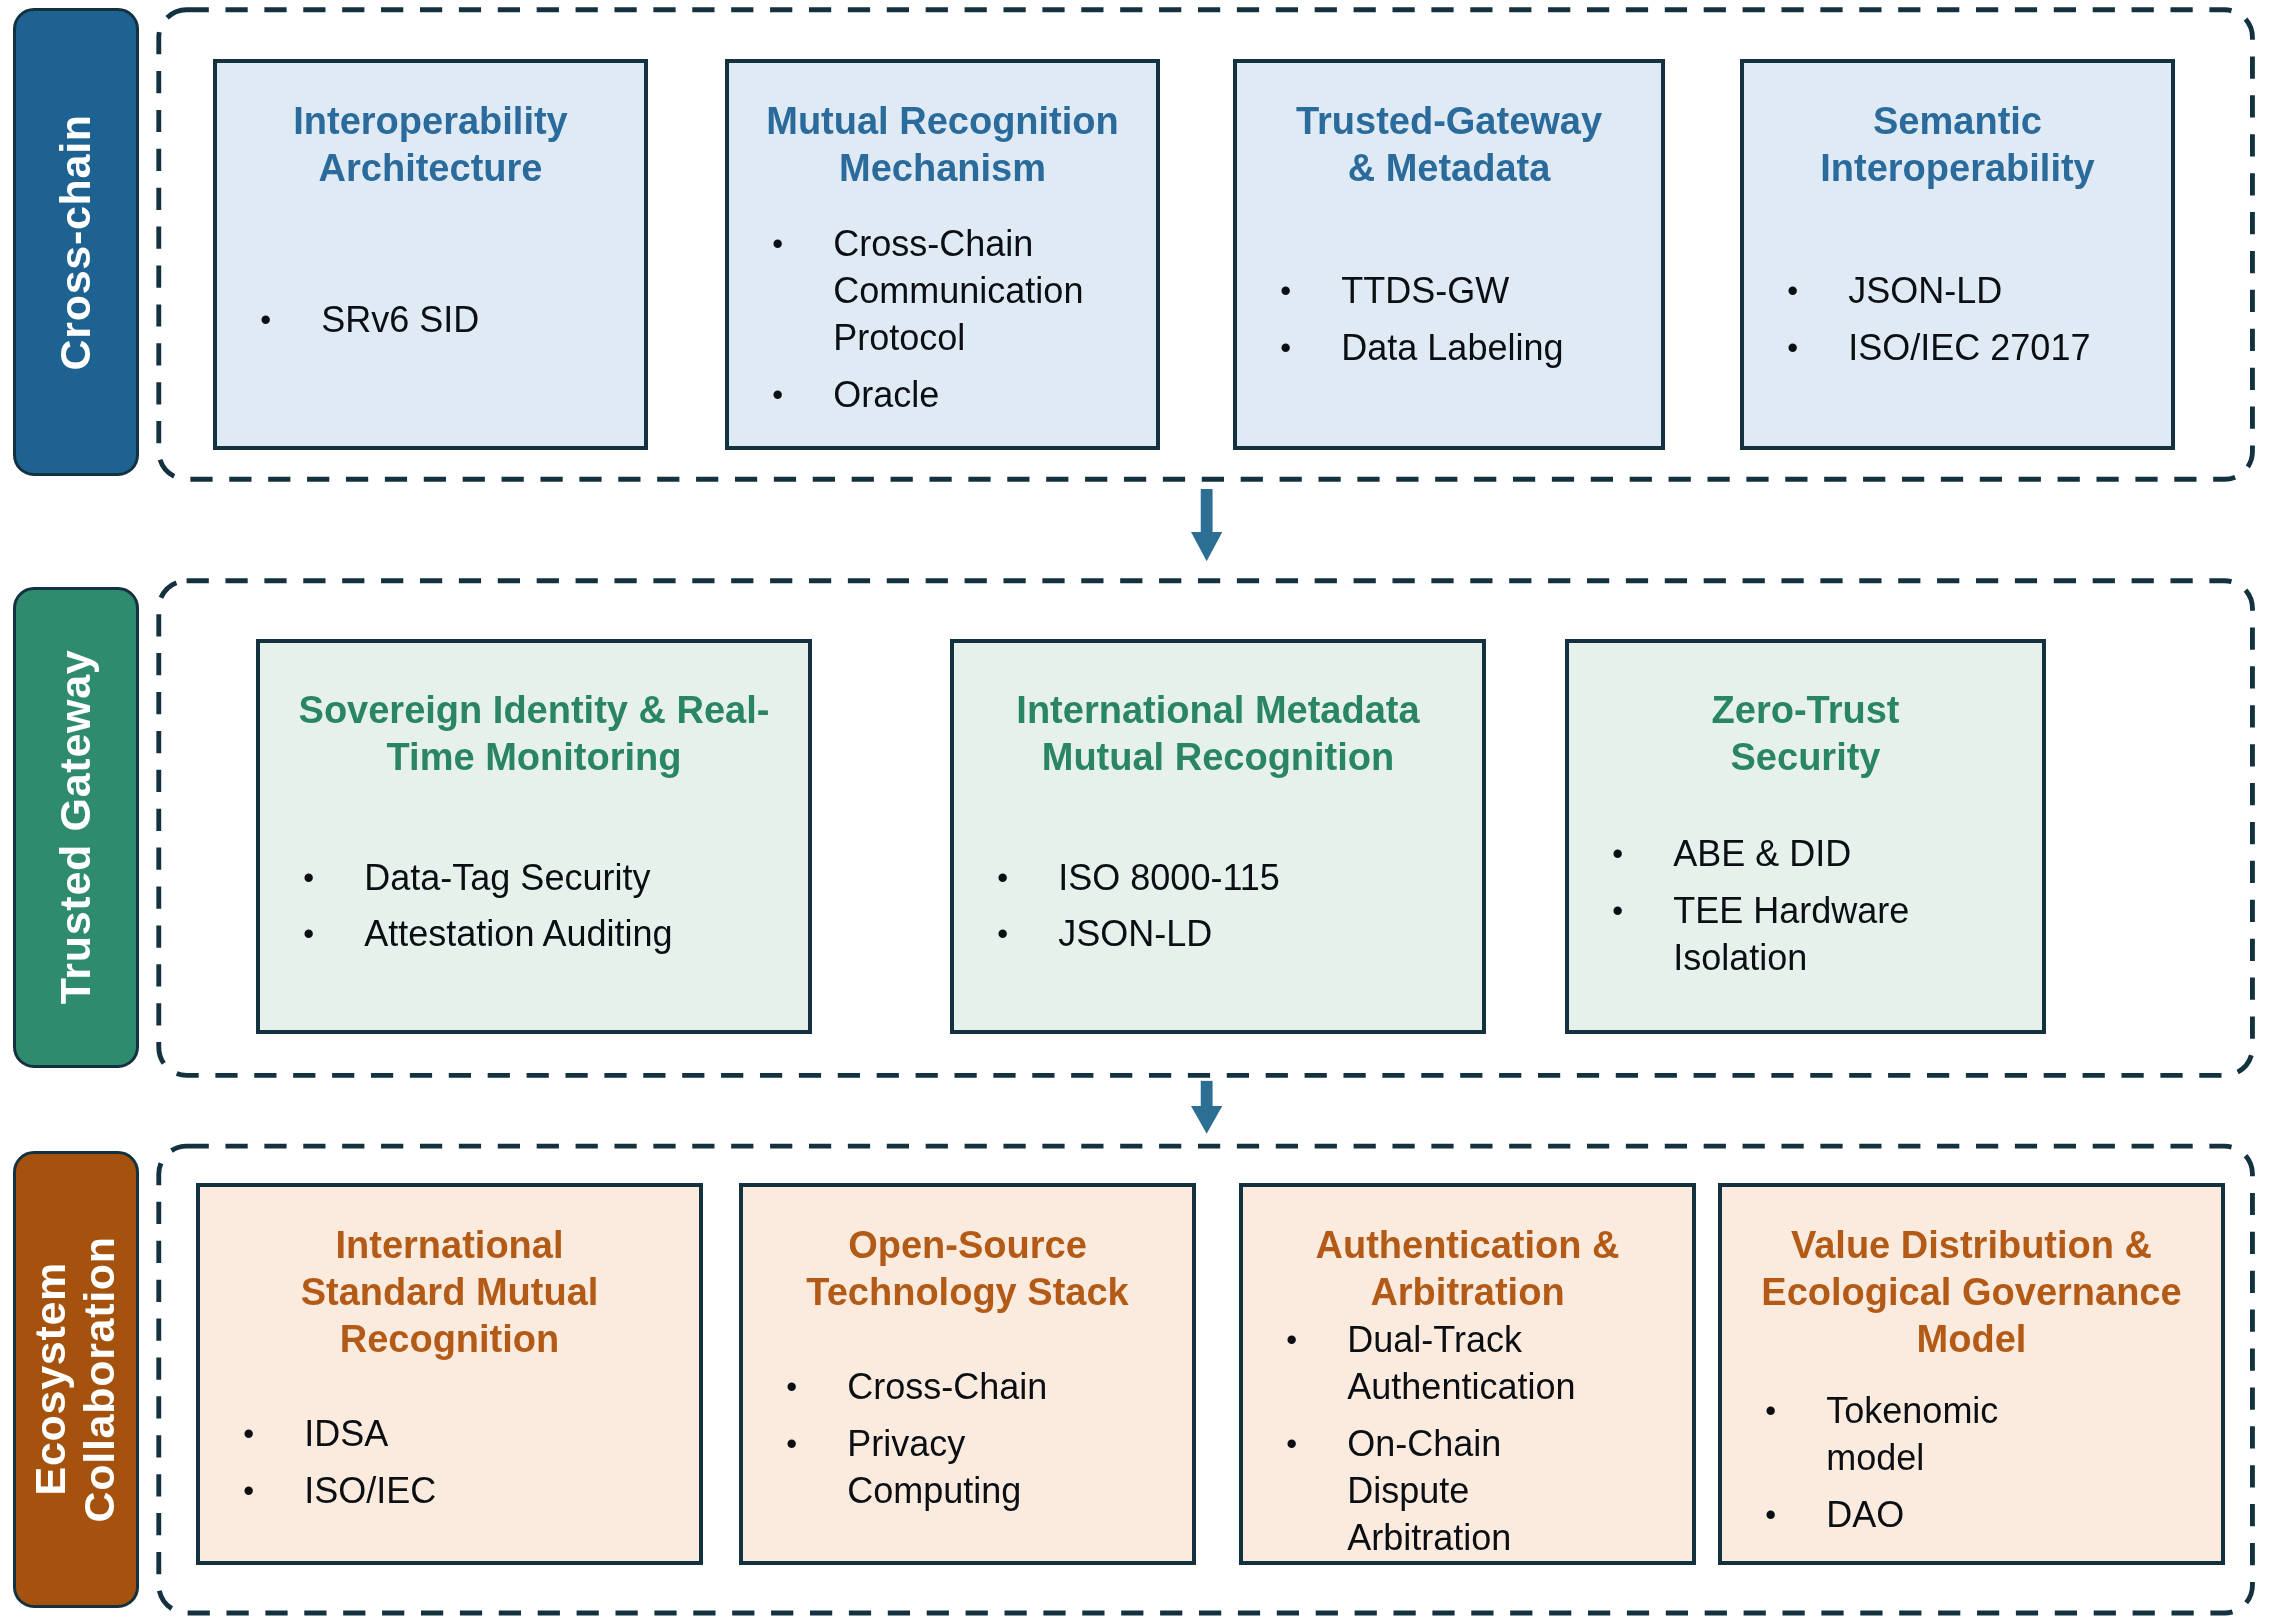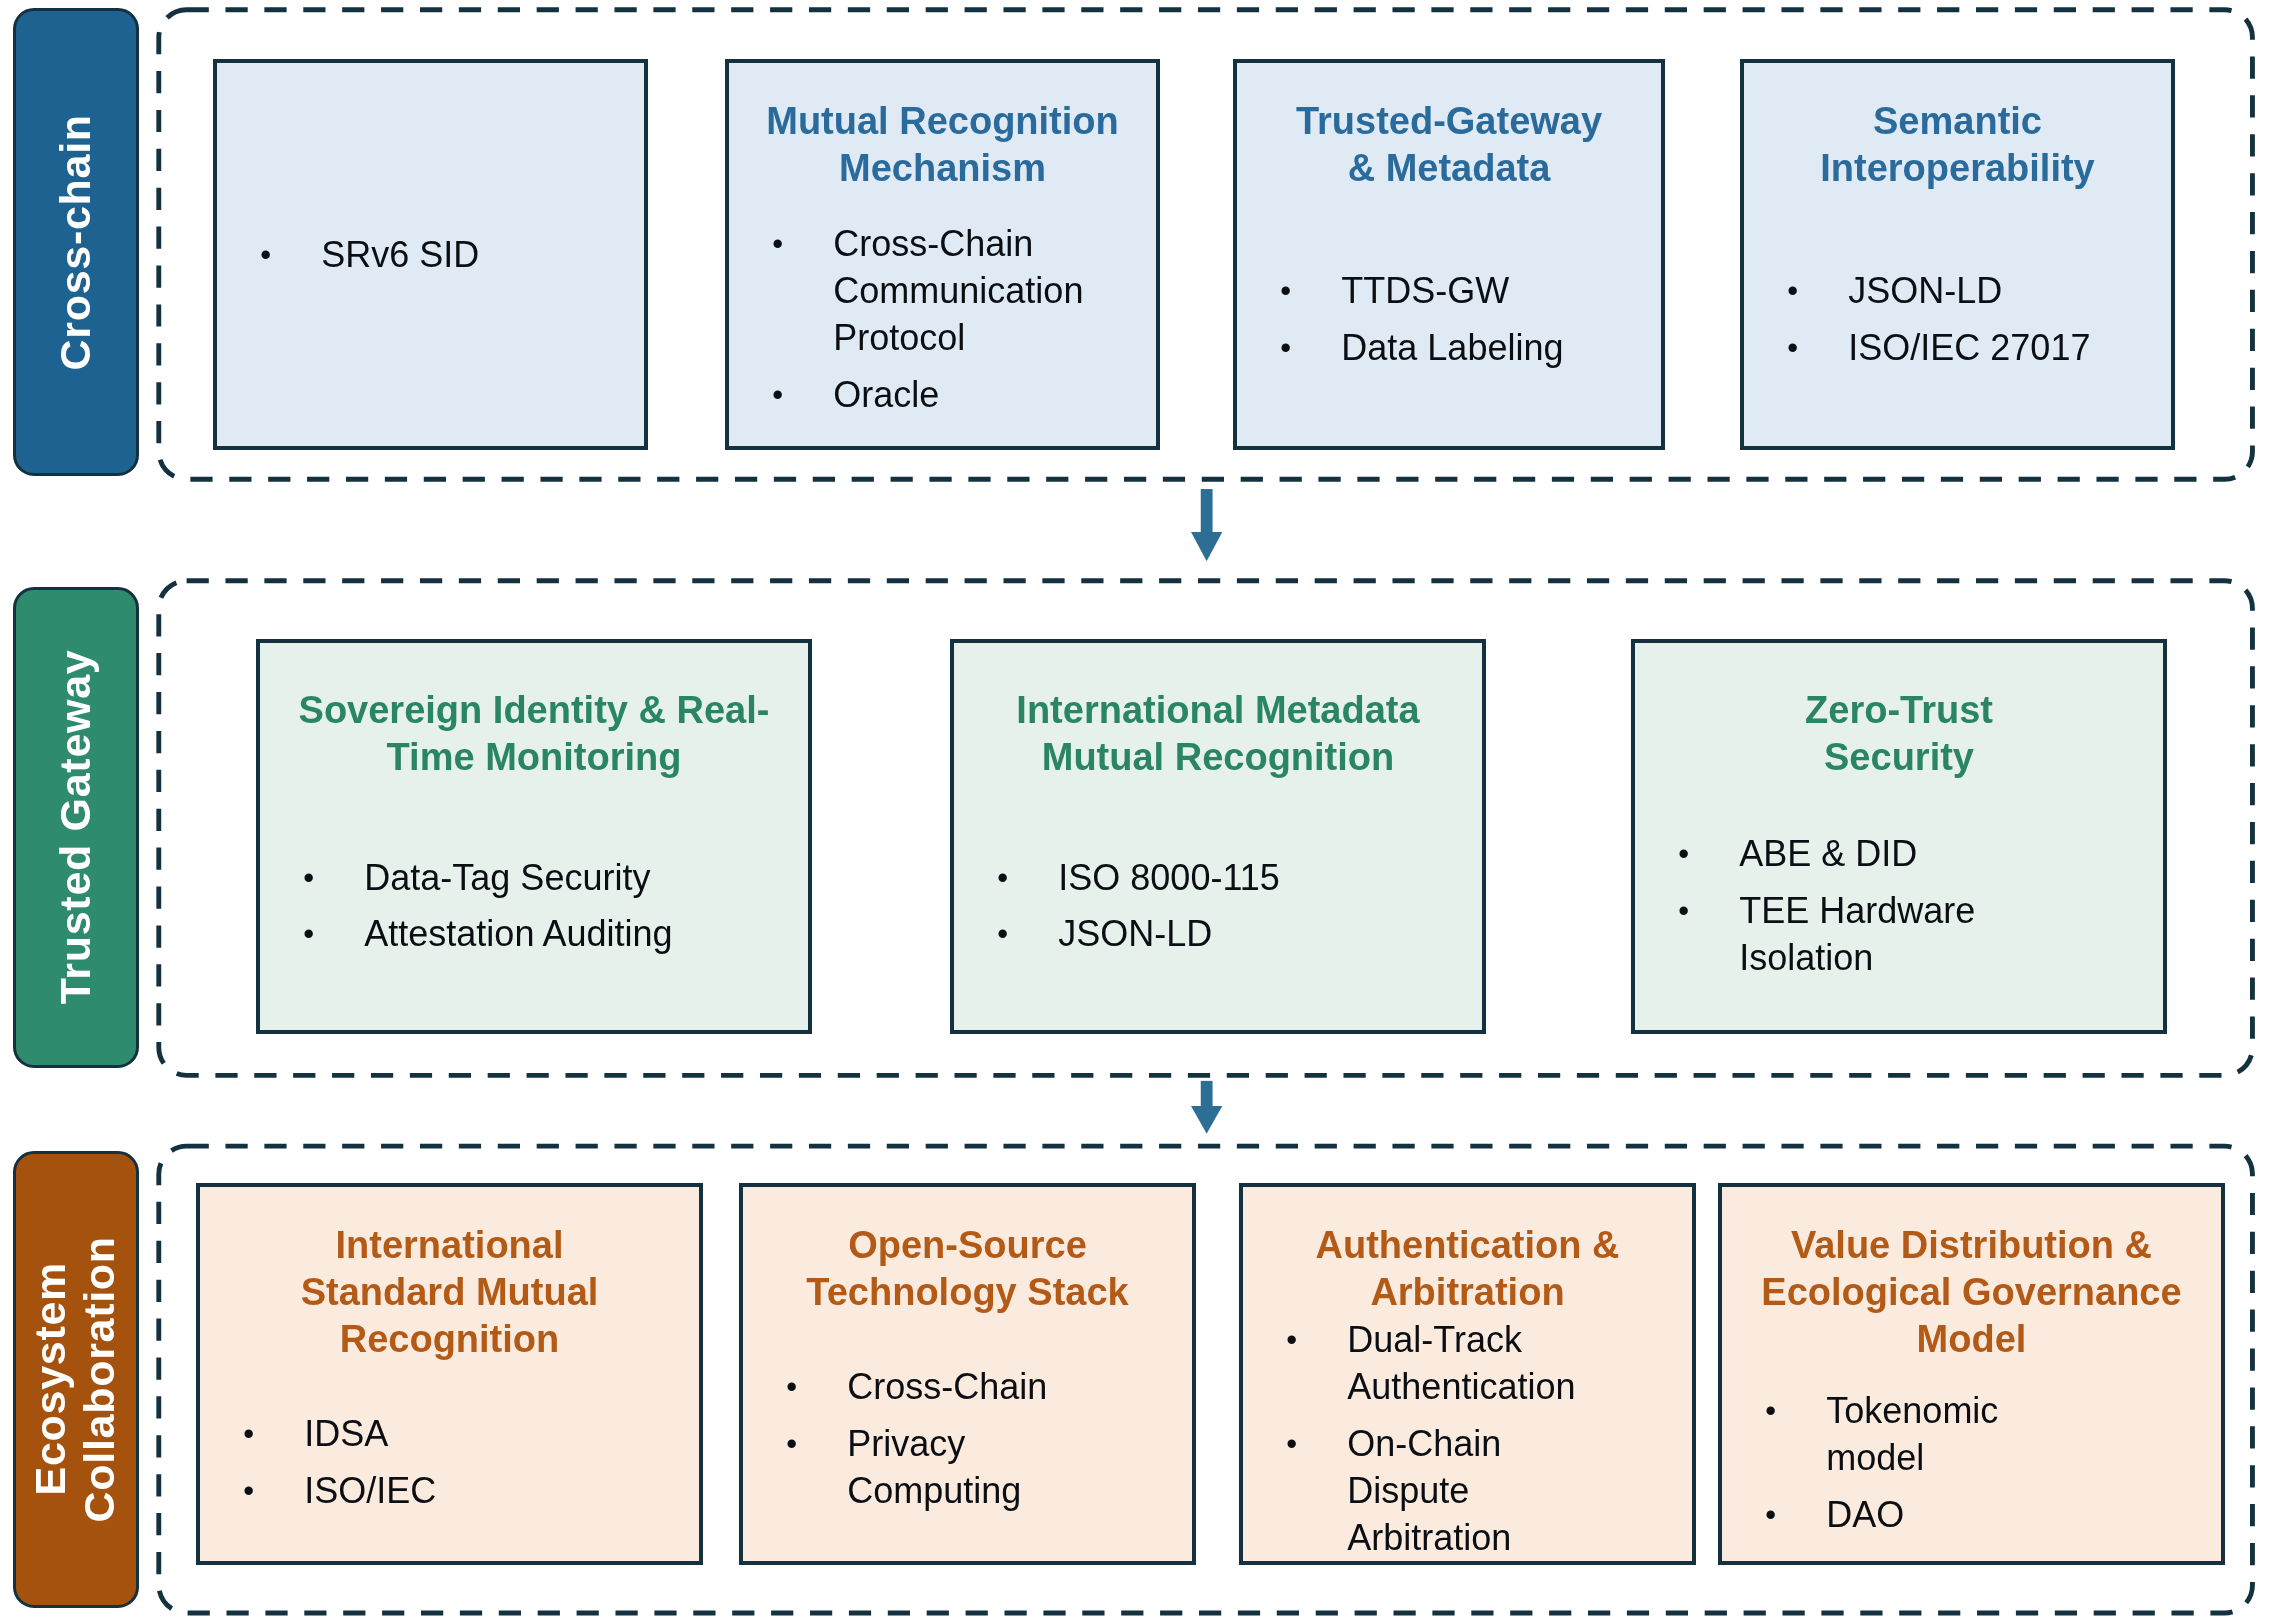--- a/index.html
+++ b/index.html
@@ -98,20 +98,21 @@
     <span class="vtext">Cross-chain</span>
   </div>
   <div class="vlabel r2">
     <span class="vtext">Trusted Gateway</span>
   </div>
   <div class="vlabel r3">
     <span class="vtext">Ecosystem Collaboration</span>
   </div>
 
   <div class="box r1" style="left:213px;width:435px">
+    <div class="box-title">Interoperability Architecture</div>
     <ul class="bullets">
       <li>SRv6 SID</li>
     </ul>
   </div>
   <div class="box r1" style="left:725px;width:435px">
     <div class="box-title">Mutual Recognition Mechanism</div>
     <ul class="bullets">
       <li>Cross-Chain Communication Protocol</li>
       <li>Oracle</li>
     </ul>
@@ -138,21 +139,21 @@
       <li>Attestation Auditing</li>
     </ul>
   </div>
   <div class="box r2" style="left:950px;width:536px">
     <div class="box-title">International Metadata Mutual Recognition</div>
     <ul class="bullets">
       <li>ISO 8000-115</li>
       <li>JSON-LD</li>
     </ul>
   </div>
-  <div class="box r2 maxw420" style="left:1631px;width:536px">
+  <div class="box r2 maxw420" style="left:1565px;width:481px">
     <div class="box-title">Zero-Trust Security</div>
     <ul class="bullets">
       <li>ABE &amp; DID</li>
       <li>TEE Hardware Isolation</li>
     </ul>
   </div>
 
   <div class="box r3 maxw470" style="left:196px;width:507px">
     <div class="box-title">International Standard Mutual Recognition</div>
     <ul class="bullets">

